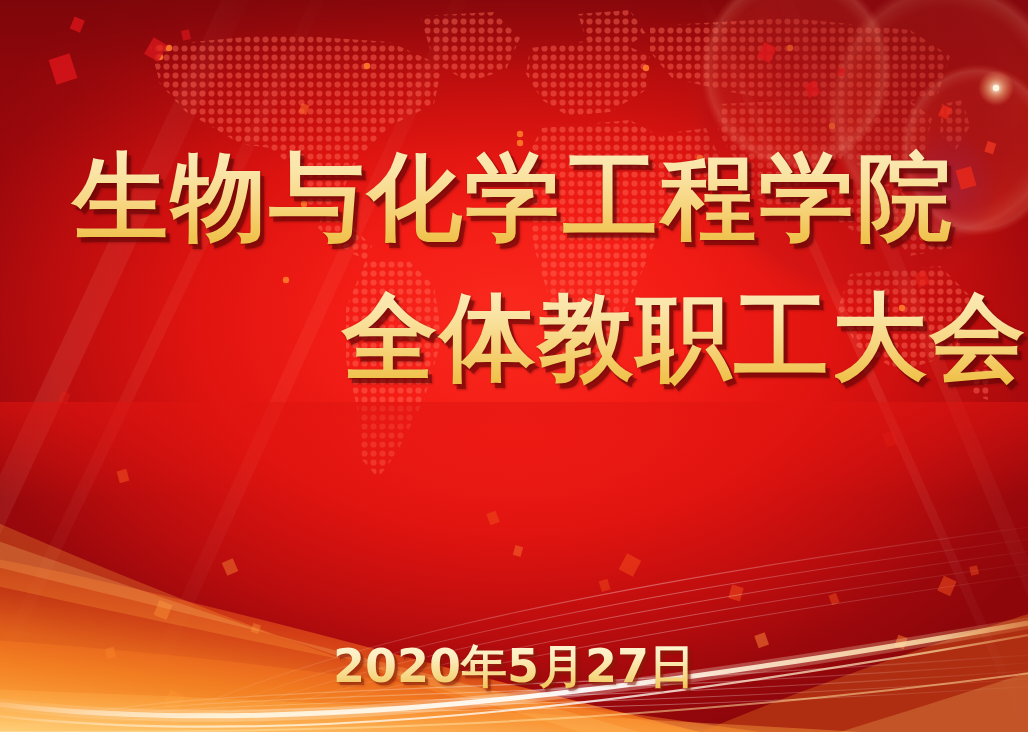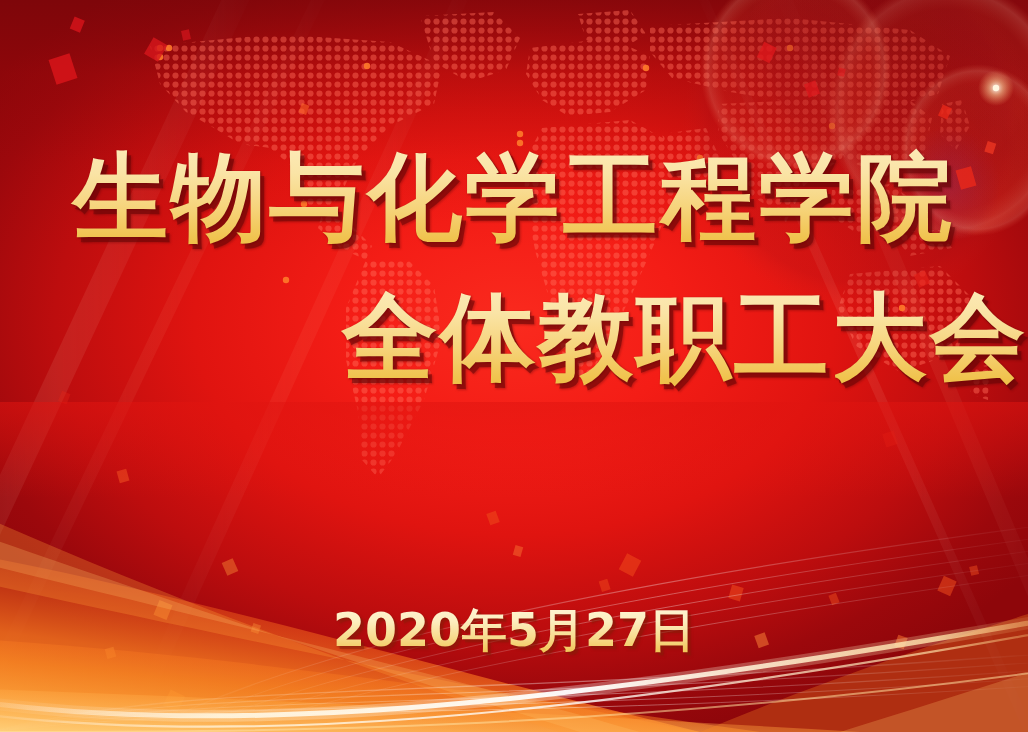--- a/index.html
+++ b/index.html
@@ -110,21 +110,21 @@
     -webkit-text-fill-color: transparent;
     filter: drop-shadow(4px 5px 0px rgba(106,5,8,0.55))
             drop-shadow(1px 1px 1px rgba(80,3,5,0.6));
   }
   .headline.line2 { font-size: 95px; text-align: right; }
 
   .date {
     position: absolute;
     left: 0;
     right: 0;
-    top: 600px;
+    top: 636px;
     text-align: center;
     z-index: 30;
     font-size: 46px;
     font-weight: 700;
     letter-spacing: 0px;
     white-space: nowrap;
     background: linear-gradient(180deg,
         #fff6dc 0%,
         #fdeec0 34%,
         #f7da8a 62%,

